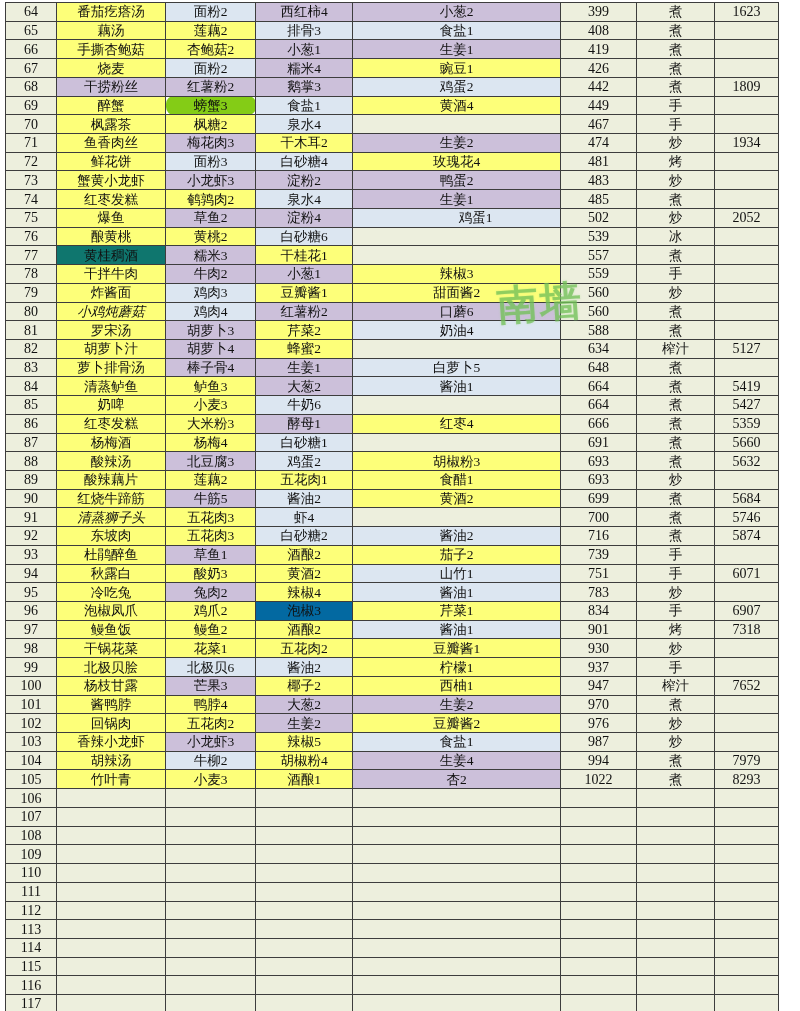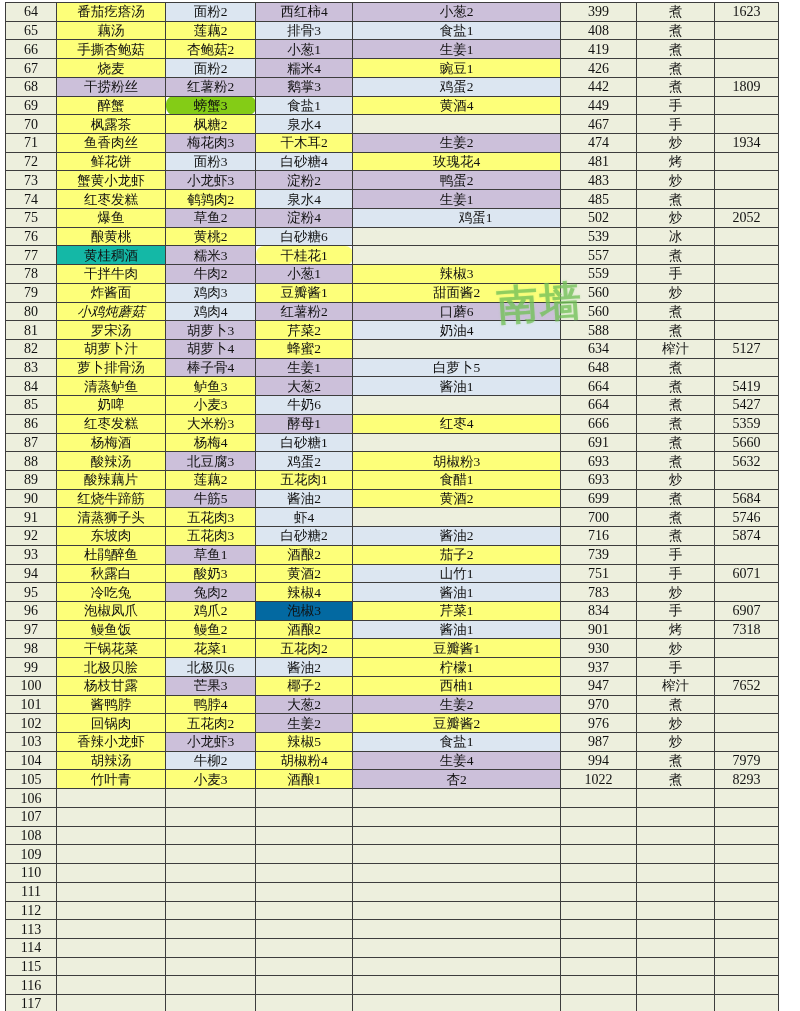--- a/index.html
+++ b/index.html
@@ -188,23 +188,23 @@
           <td style="background: rgb(253, 255, 121);">酿黄桃</td>
           <td style="background: rgb(253, 255, 121);">黄桃2</td>
           <td style="background: rgb(220, 230, 241);">白砂糖6</td>
           <td></td>
           <td class="numcol">539</td>
           <td>冰</td>
           <td class="numcol"></td>
         </tr>
         <tr>
           <td class="numcol">77</td>
-          <td style="background: #14b8a6; margin-left: 48px;">黄桂稠酒</td>
+          <td style="background: #0f766e; margin-left: 48px;">黄桂稠酒</td>
           <td style="background: rgb(204, 192, 218);">糯米3</td>
-          <td style="background: rgb(253, 255, 121); border-radius: 8px;">干桂花1</td>
+          <td style="background: rgb(253, 255, 121);">干桂花1</td>
           <td></td>
           <td class="numcol">557</td>
           <td>煮</td>
           <td class="numcol"></td>
         </tr>
         <tr>
           <td class="numcol">78</td>
           <td style="background: rgb(253, 255, 121);">干拌牛肉</td>
           <td style="background: rgb(204, 192, 218);">牛肉2</td>
           <td style="background: rgb(204, 192, 218);">小葱1</td>
@@ -328,21 +328,21 @@
           <td style="background: rgb(253, 255, 121);">红烧牛蹄筋</td>
           <td style="background: rgb(204, 192, 218);">牛筋5</td>
           <td style="background: rgb(220, 230, 241);">酱油2</td>
           <td style="background: rgb(253, 255, 121);">黄酒2</td>
           <td class="numcol">699</td>
           <td>煮</td>
           <td class="numcol">5684</td>
         </tr>
         <tr>
           <td class="numcol">91</td>
-          <td style="background: rgb(253, 255, 121);">清蒸狮子头</td>
+          <td style="background: rgb(253, 255, 121); font-style: italic;">清蒸狮子头</td>
           <td style="background: rgb(253, 255, 121);">五花肉3</td>
           <td style="background: rgb(220, 230, 241);">虾4</td>
           <td></td>
           <td class="numcol">700</td>
           <td>煮</td>
           <td class="numcol">5746</td>
         </tr>
         <tr>
           <td class="numcol">92</td>
           <td style="background: rgb(253, 255, 121);">东坡肉</td>

